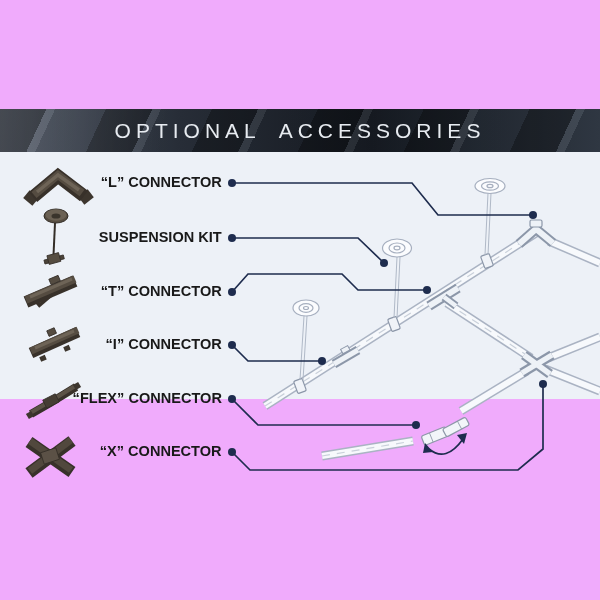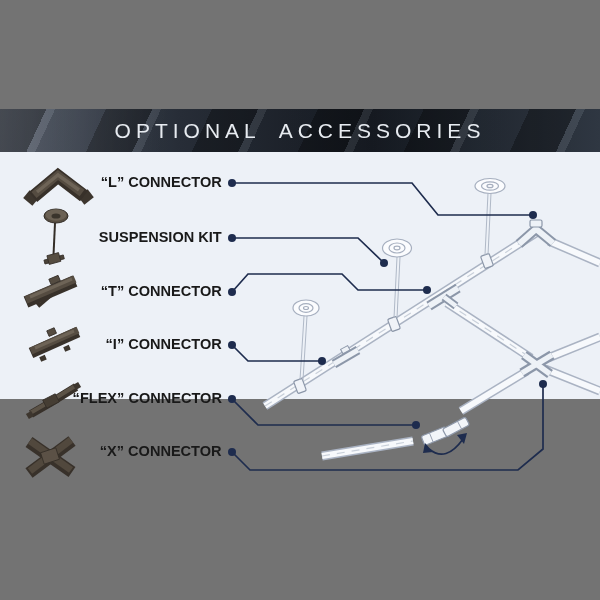--- a/index.html
+++ b/index.html
@@ -1,17 +1,17 @@
 <!DOCTYPE html>
 <html><head>
 <meta charset="utf-8">
 <style>
   html,body{margin:0;padding:0;}
   .stage{
-    position:relative;width:600px;height:600px;background:#737373;overflow:hidden;
+    position:relative;width:600px;height:600px;background:#f0abfc;overflow:hidden;
     font-family:"Liberation Sans",sans-serif;
   }
   
   .banner{
     position:absolute;left:0;top:109px;width:600px;height:43px;
     background:
       linear-gradient(100deg, rgba(255,255,255,0.10) 0%, rgba(255,255,255,0) 28%),
       repeating-linear-gradient(115deg,
         rgba(0,0,0,0.38) 0 42px,
         rgba(255,255,255,0.07) 42px 50px,

